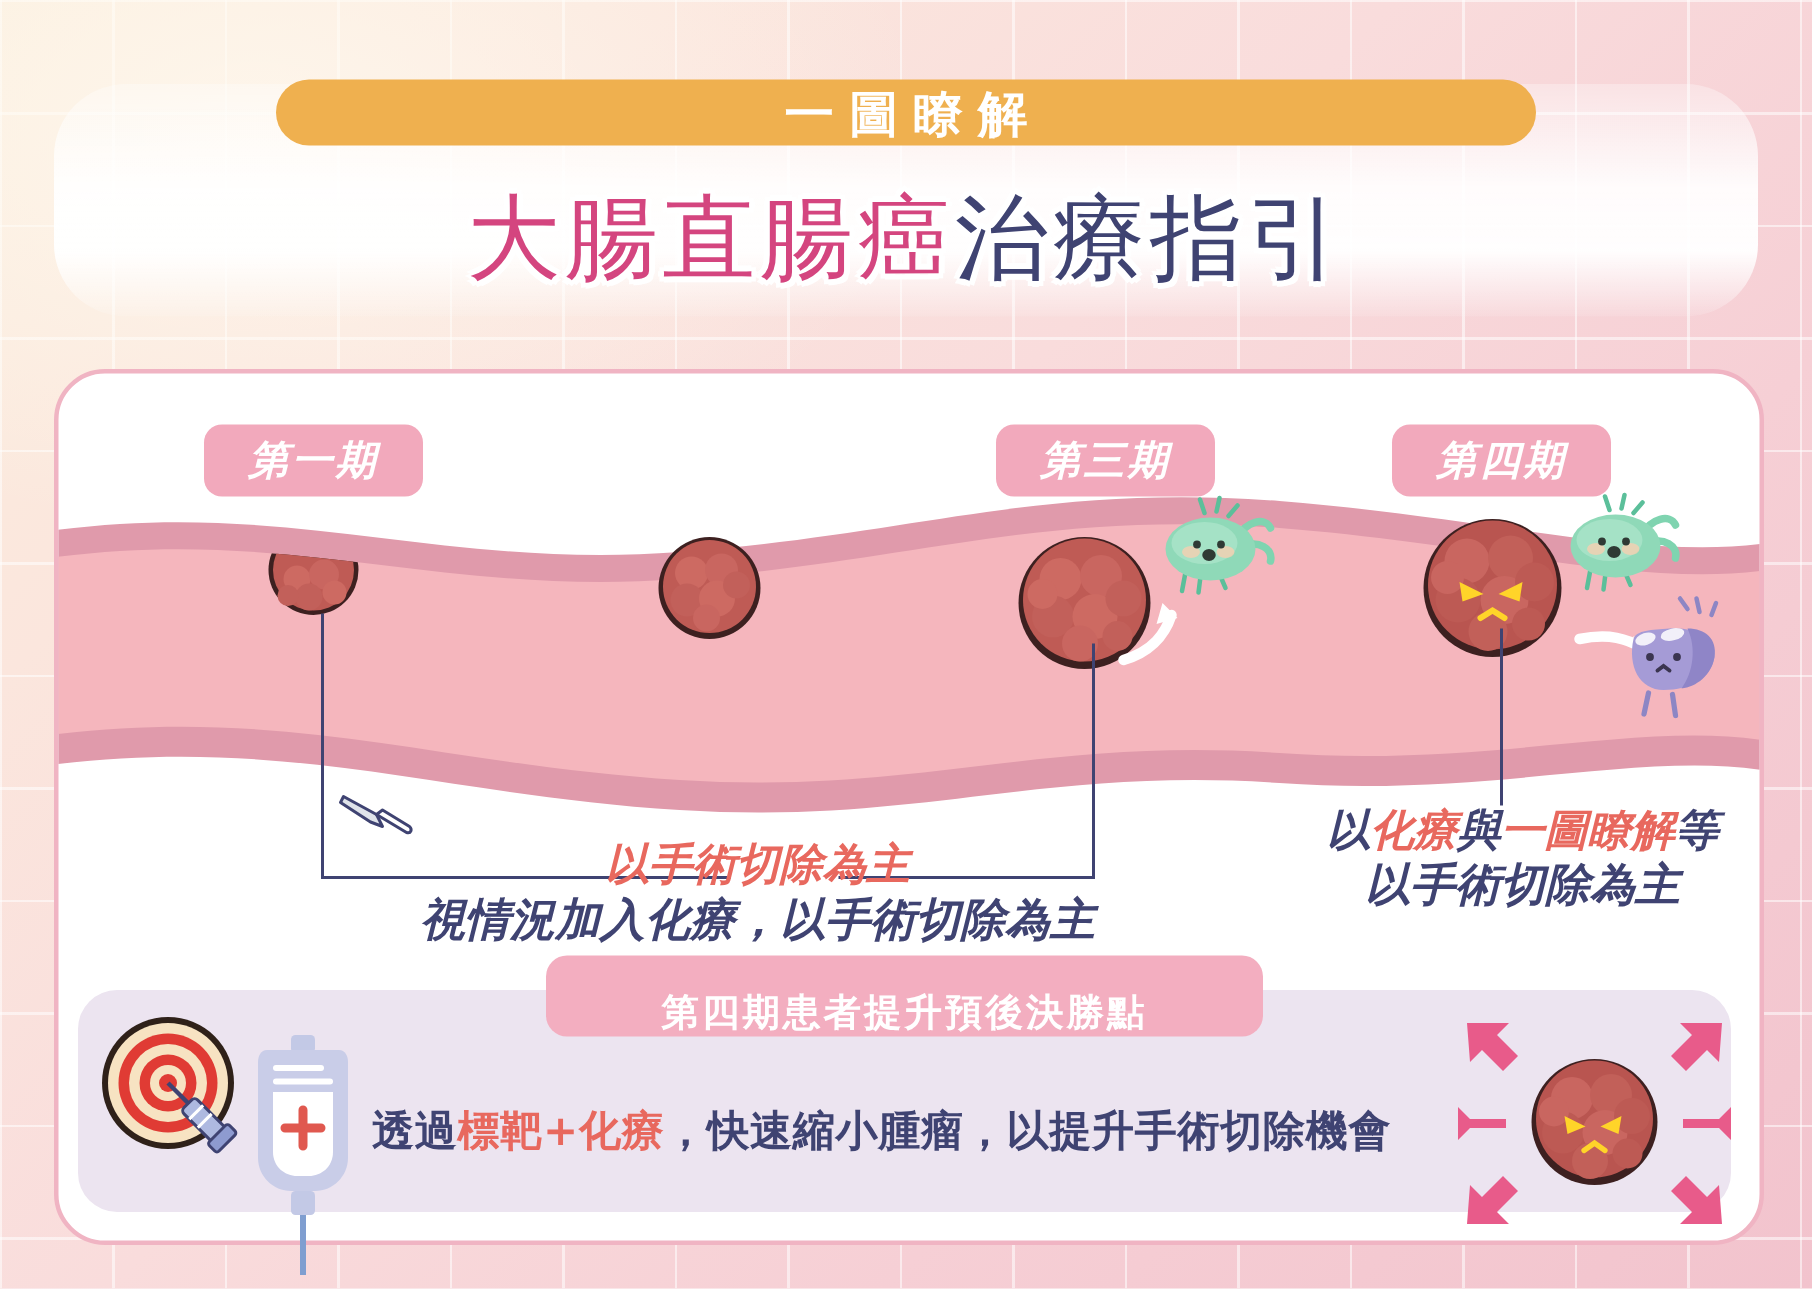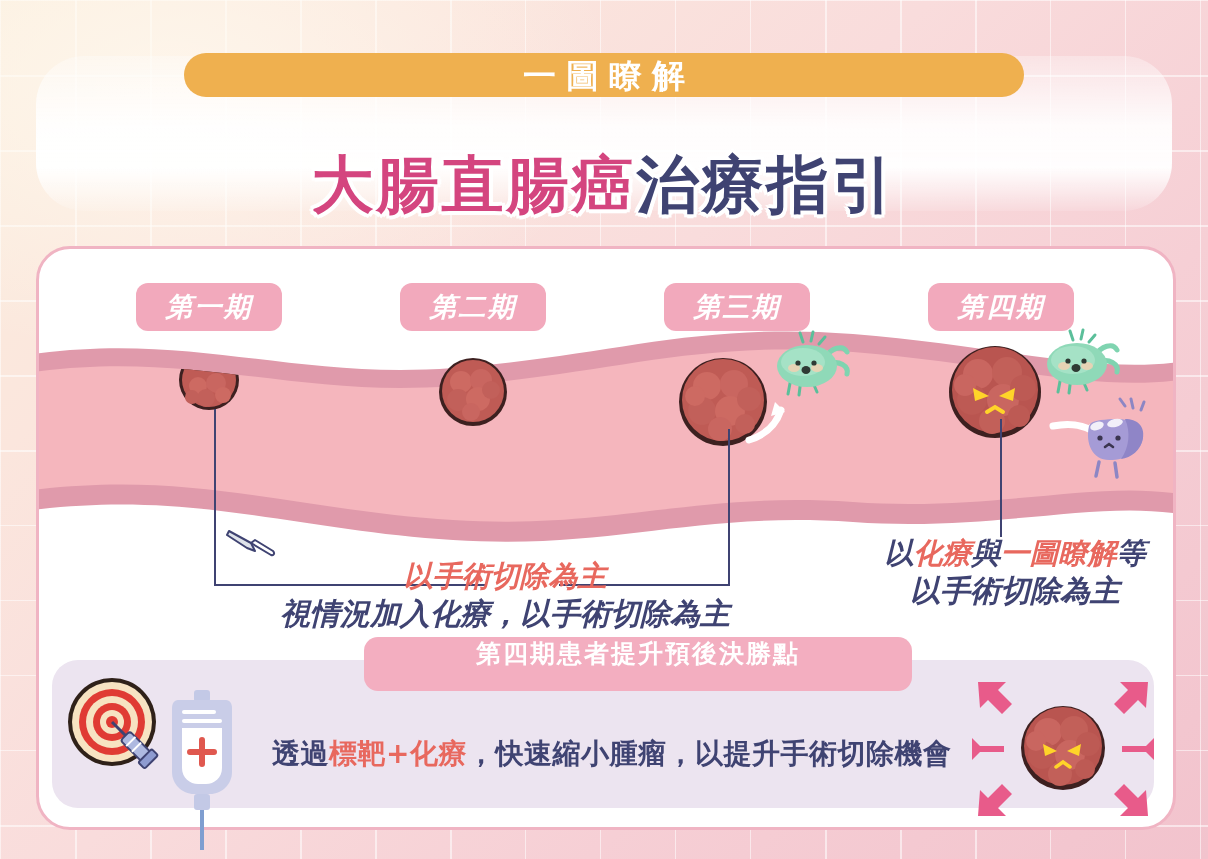--- a/index.html
+++ b/index.html
@@ -39,26 +39,25 @@
     background:#efb04f;border-radius:30px;
     display:flex;align-items:center;justify-content:center;
   }
   .kicker span{
     color:#ffffff;font-size:33px;font-weight:bold;letter-spacing:10px;
     text-indent:10px;line-height:1;
   }
   .main-title{
     position:absolute;left:0;top:118px;width:1208px;height:82px;
     display:flex;align-items:center;justify-content:center;
-    font-size:62px;font-weight:bold;letter-spacing:3px;line-height:1;
+    font-size:62px;font-weight:normal;letter-spacing:3px;line-height:1;
     white-space:nowrap;
     text-shadow:
       -3px -3px 0 #fff, 3px -3px 0 #fff, -3px 3px 0 #fff, 3px 3px 0 #fff,
       0 -4px 0 #fff, 0 4px 0 #fff, -4px 0 0 #fff, 4px 0 0 #fff;
-    margin-top: 26px;
   }
   .t-pink{color:#d4457f;}
   .t-navy{color:#3f4372;}
 
   
   .card{
     position:absolute;left:36px;top:246px;width:1134px;height:578px;
     background:#ffffff;border:3px solid #f0b4c3;border-radius:34px;
     overflow:hidden;
     font-style:italic;
@@ -95,30 +94,29 @@
   .ln2{font-size:30px;font-weight:bold;color:#3f4372;white-space:nowrap;}
   .c-coral{color:#e8685e;}
   .c-navy{color:#3f4372;}
 
   
   .bottom-panel{
     position:absolute;left:52px;top:660px;width:1102px;height:148px;
     background:#ece4f0;border-radius:26px;
   }
   .ribbon{
-    position:absolute;left:364px;top:637px;width:548px;height:54px;
+    position:absolute;left:364px;top:637px;width:478px;height:54px;
     background:#f3aec0;border-radius:14px;
-    display:flex;align-items:flex-start;justify-content:center;
+    display:flex;align-items:flex-end;justify-content:center;
     color:#ffffff;font-size:25px;font-weight:bold;letter-spacing:2px;
   }
   .bottom-text{
     position:absolute;left:248px;top:735px;width:720px;
     font-size:28px;font-weight:bold;color:#3f4372;white-space:nowrap;
     letter-spacing:.5px;
-    margin-left:24px;
   }
 
   svg{display:block;overflow:visible;}
 </style>
 </head>
 <body>
 
 <div class="stage">
   <div class="grid"></div>
   <div class="glow"></div>
@@ -131,23 +129,20 @@
 
   <div class="main-title">
     <span class="t-pink">大腸直腸癌</span>
       <span class="t-navy">治療指引</span>
   </div>
 
   <div class="card">
 
     <div class="badge b1">
         <span>第一期</span>
-      </div>
-    <div class="badge b2">
-        <span>第二期</span>
       </div>
     <div class="badge b3">
         <span>第三期</span>
       </div>
     <div class="badge b4">
         <span>第四期</span>
       </div>
 
     <svg class="intestine" viewBox="0 0 1146 200">
       <defs>

